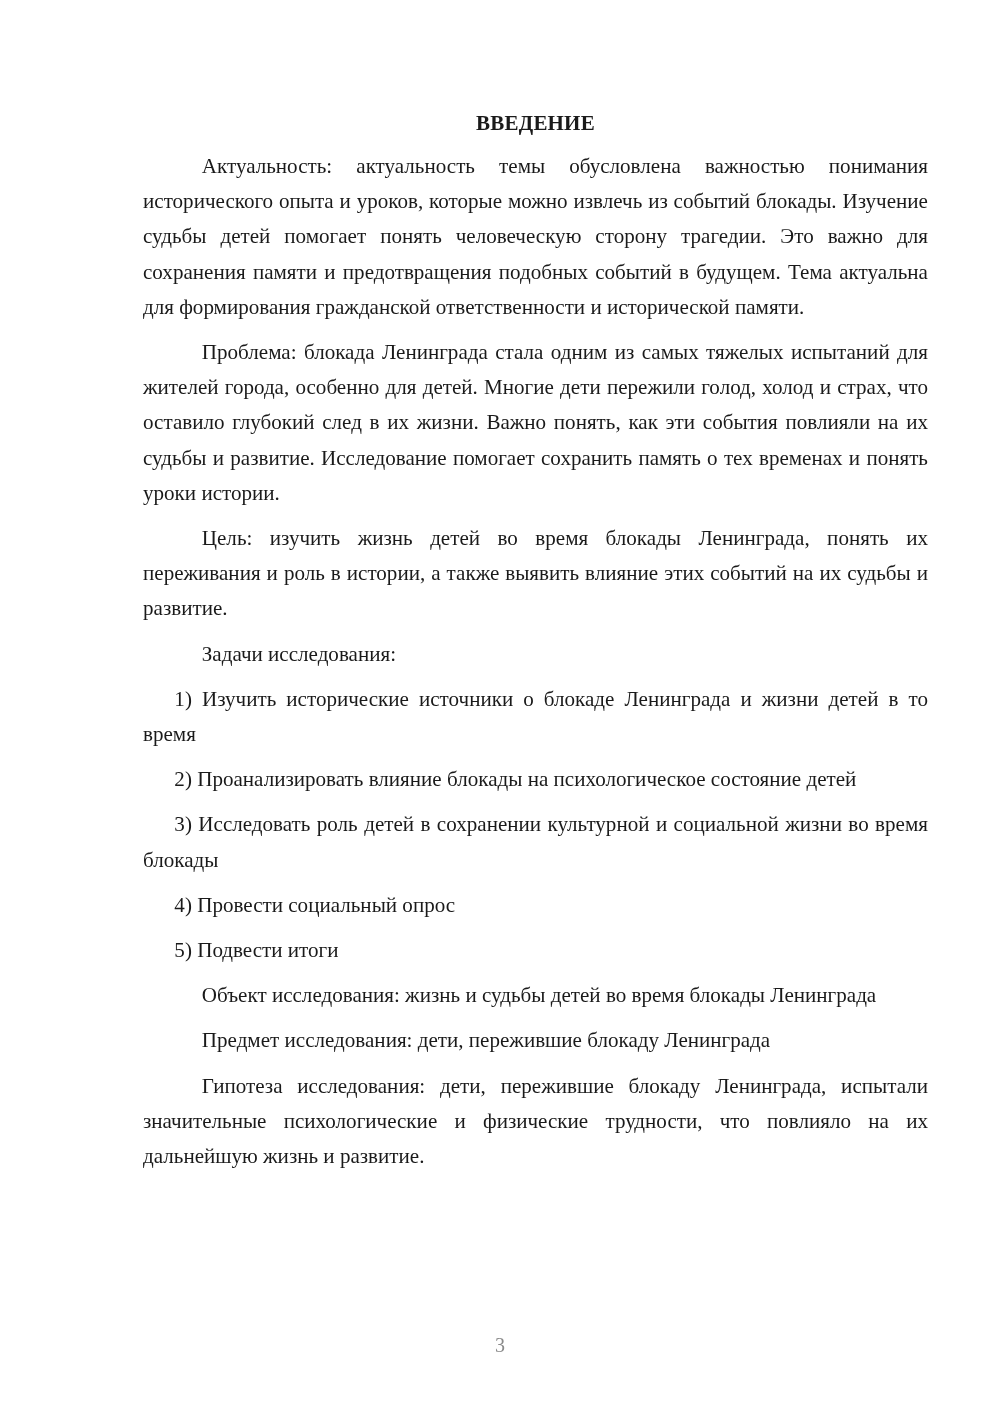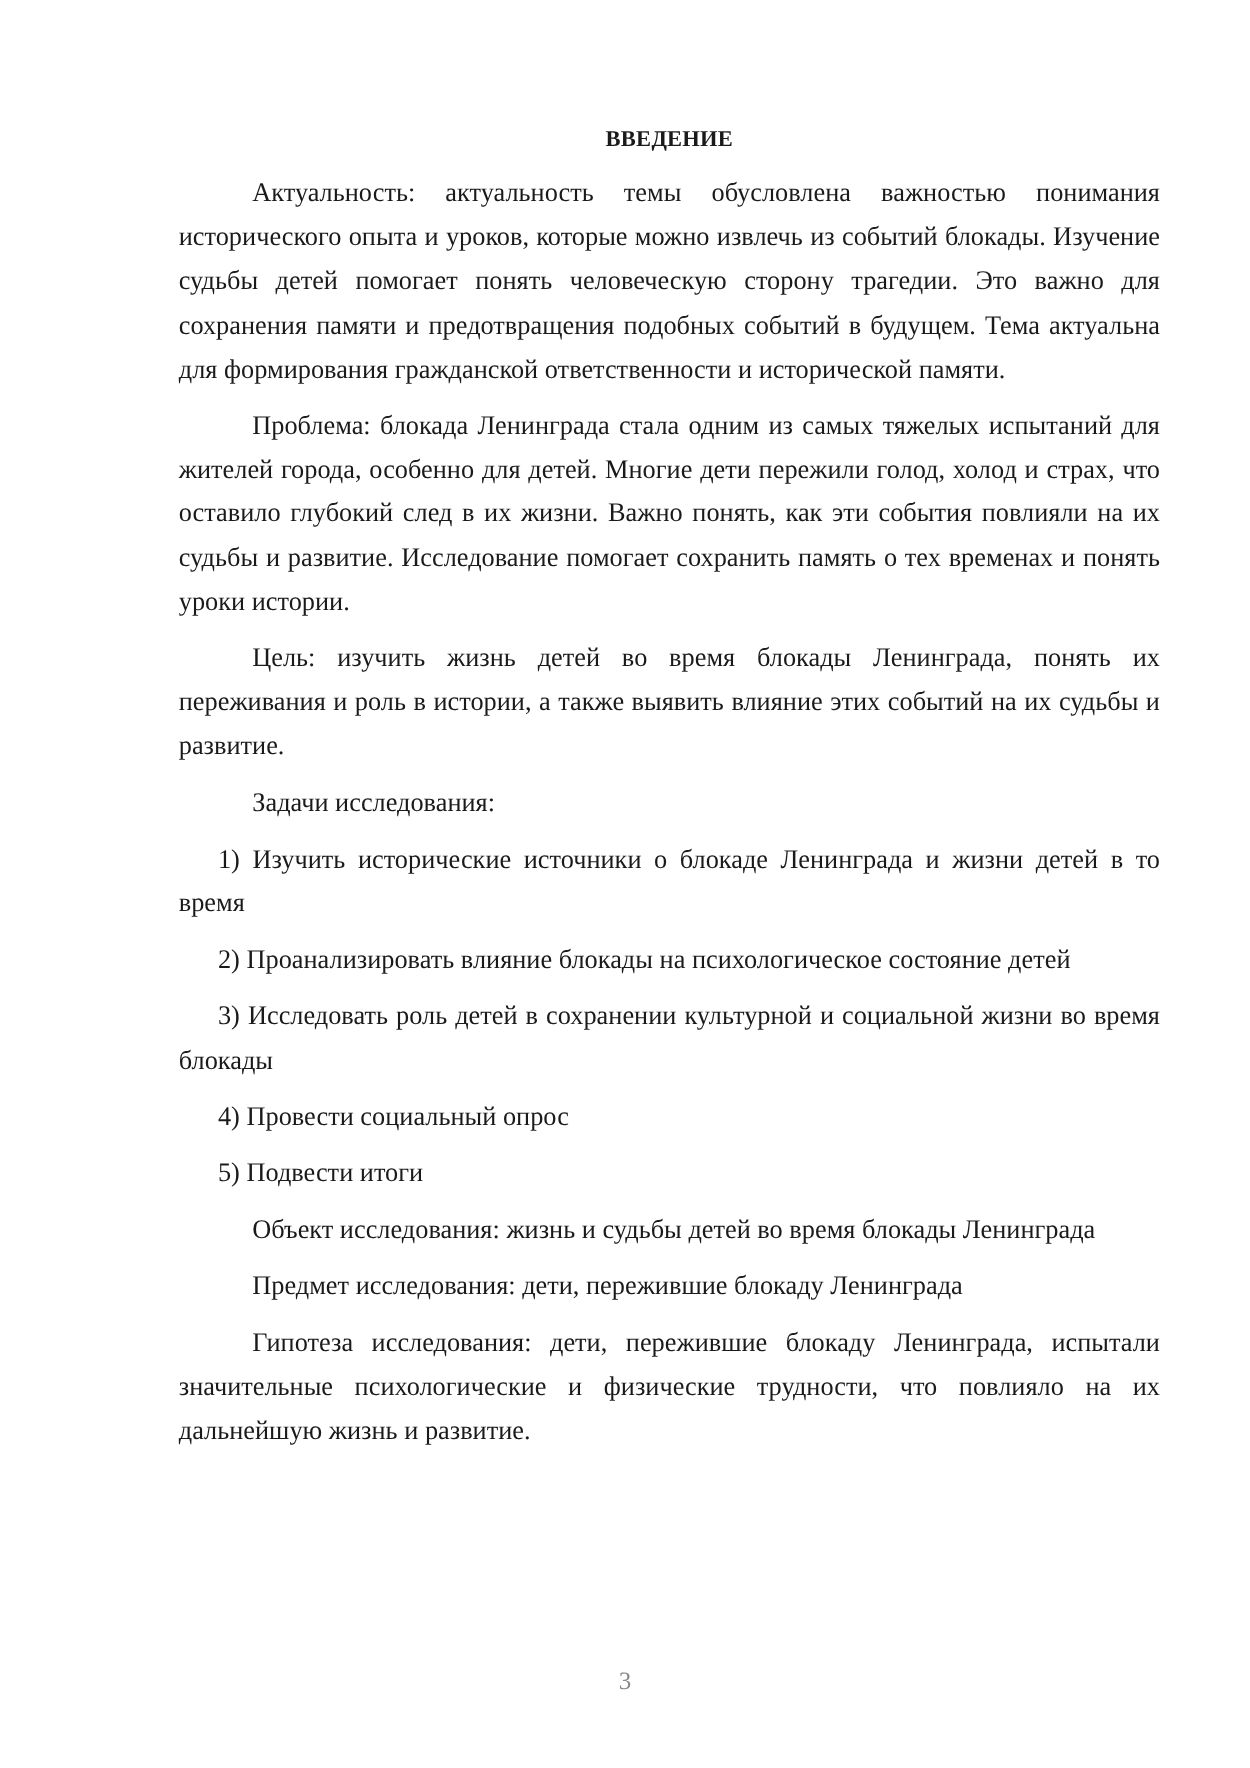--- a/index.html
+++ b/index.html
@@ -17,23 +17,23 @@
     }
     .page {
       position: absolute;
       left: 143px;
       top: 96px;
       width: 785px;
     }
     .title {
       text-align: center;
       font-weight: bold;
-      font-size: 18px;
+      font-size: 21px;
       line-height: 30px;
-      margin: 0 0 11px 0;
+      margin: 12px 0 11px 0;
       letter-spacing: 0.2px;
     }
     .para {
       font-size: 21.5px;
       line-height: 35.2px;
       text-align: justify;
       text-indent: 60px;
       margin: 0 0 10px 0;
       transform: scaleX(0.98);
       transform-origin: left top;

